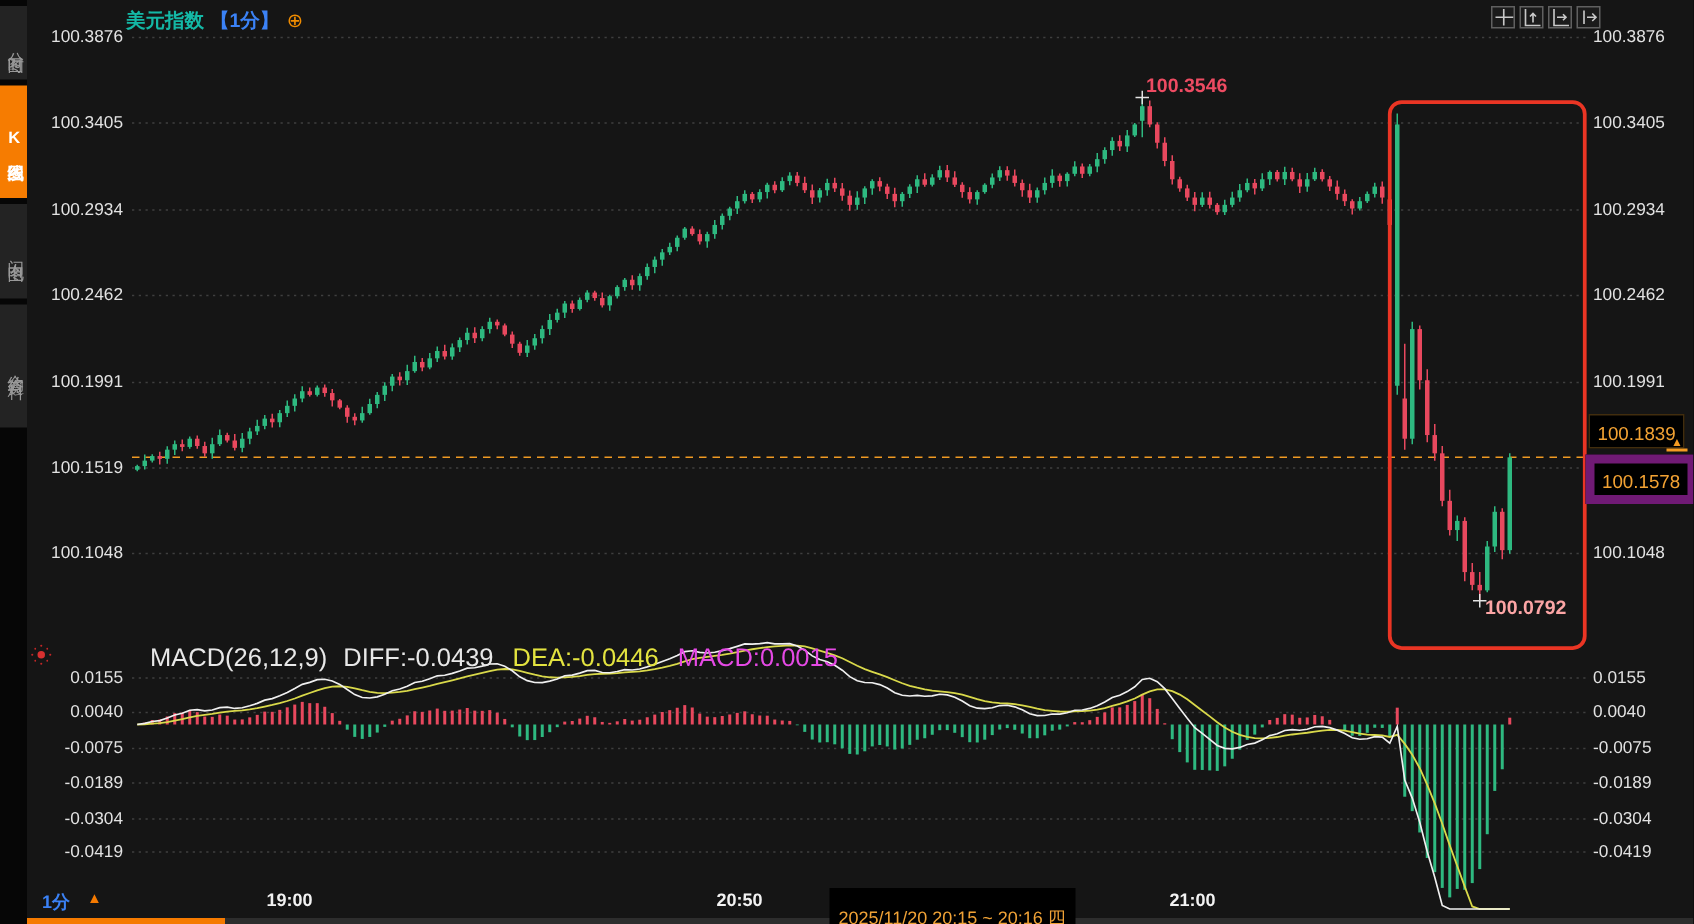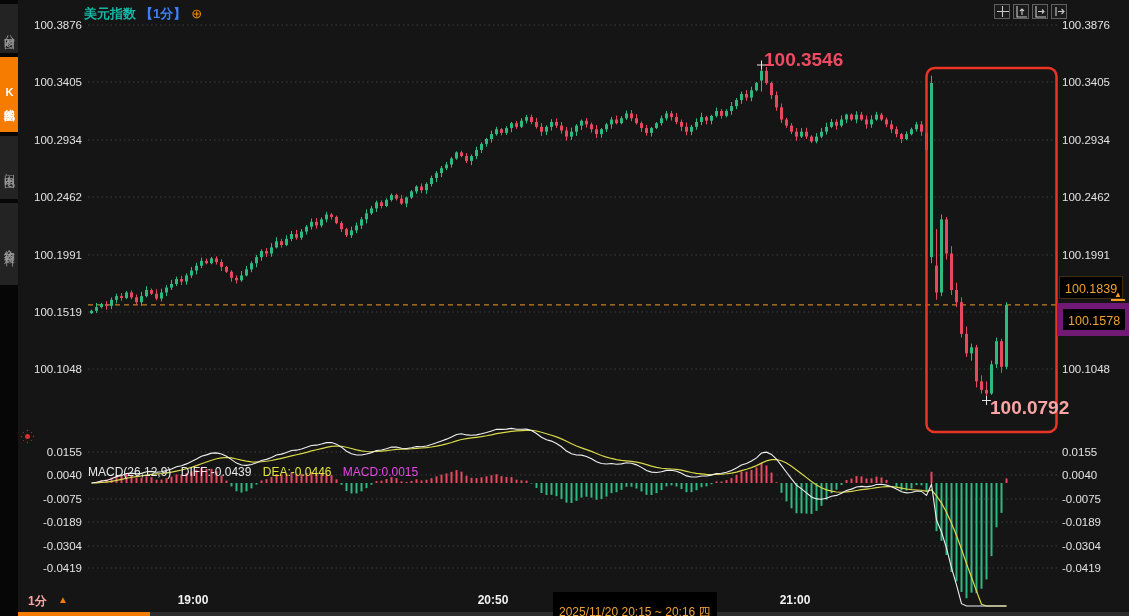--- a/index.html
+++ b/index.html
@@ -18,41 +18,41 @@
   #titlebar .plus{color:#f08c00;font-weight:normal;margin-left:5px;font-size:13px;cursor:pointer;}
   
   #toolbar{position:absolute;left:994px;top:4px;z-index:6;display:flex;gap:3px;}
   .tbtn{width:16px;height:15px;background:#1b1b1b;border:1px solid #606060;display:flex;align-items:center;justify-content:center;box-sizing:border-box;cursor:pointer;}
   .tbtn svg{stroke:#c8c8c8;fill:none;stroke-width:1.1;}
   
   .axlab{position:absolute;font-size:11.5px;color:#e2e2e2;z-index:3;line-height:14px;}
   .axlab.left{left:20px;width:62px;text-align:right;}
   .axlab.right{left:1062px;width:66px;text-align:left;}
   
-  #macdheader{position:absolute;left:88px;top:429px;z-index:4;font-size:12px;white-space:nowrap;margin-top:36px;}
+  #macdheader{position:absolute;left:100px;top:429px;z-index:4;font-size:17px;white-space:nowrap;}
   #macdheader .w{color:#e8e8e8;}
   #macdheader .dea{color:#e3e33f;margin-left:8px;}
   #macdheader .mcd{color:#e549e5;margin-left:8px;}
   #macdgear{position:absolute;left:21px;top:430px;width:14px;height:14px;z-index:4;cursor:pointer;}
   #macdgear .dot{position:absolute;left:4px;top:4px;width:5px;height:5px;border-radius:50%;background:#d63030;
      box-shadow:0 -6px 0 -1.8px #c22727,0 6px 0 -1.8px #c22727,6px 0 0 -1.8px #c22727,-6px 0 0 -1.8px #c22727,
      4px -4px 0 -1.9px #c22727,-4px -4px 0 -1.9px #c22727,4px 4px 0 -1.9px #c22727,-4px 4px 0 -1.9px #c22727;}
   
-  .annot{position:absolute;font-size:19px;font-weight:bold;z-index:4;white-space:nowrap;}
+  .annot{position:absolute;font-size:13px;font-weight:bold;z-index:4;white-space:nowrap;}
   
   .badge{position:absolute;z-index:5;background:#000;color:#f2a233;font-size:12.5px;padding:5px 5px 2px 5px;white-space:nowrap;}
   #badge-prev{left:1059px;top:276px;border:1px solid #412d0e;}
   #badge-last{left:1057px;top:303px;border:6px solid #701a75;}
   #pricemarker{position:absolute;left:1111px;top:291px;z-index:5;width:14px;text-align:center;color:#f59b22;font-size:8px;line-height:8px;}
   #pricemarker .base{height:2px;background:#f59b22;margin-top:0px;}
   
   .timetick{position:absolute;top:593px;z-index:4;color:#f2f2f2;font-size:12px;font-weight:bold;transform:translateX(-50%);}
   #rangelabel{position:absolute;left:553px;top:592px;z-index:5;background:#000;color:#f0a236;font-size:12px;padding:12px 6px;white-space:nowrap;}
   #bottombar{position:absolute;left:0;top:590px;width:1129px;height:26px;z-index:3;}
-  #tf-current{position:absolute;left:28px;top:3px;color:#fca5a5;font-size:12px;font-weight:bold;cursor:pointer;}
+  #tf-current{position:absolute;left:28px;top:3px;color:#3b82f6;font-size:12px;font-weight:bold;cursor:pointer;}
   #tf-arrow{position:absolute;left:58px;top:4px;color:#f57a00;font-size:10px;cursor:pointer;}
   #scrolltrack{position:absolute;left:0px;top:22px;width:1129px;height:4px;background:#2d2d2d;}
   #scrollcorner{position:absolute;left:0;top:22px;width:14px;height:4px;background:#000;}
   #scrollthumb{position:absolute;left:14px;top:22px;width:136px;height:4px;background:#f57a00;cursor:pointer;}
   
   #watermark{position:absolute;left:984px;top:556px;z-index:0;font-size:44px;color:#c7ccd6;opacity:.85;letter-spacing:1px;}
   #plot{position:absolute;left:0;top:0;z-index:1;}
 </style>
 </head>
 <body>

